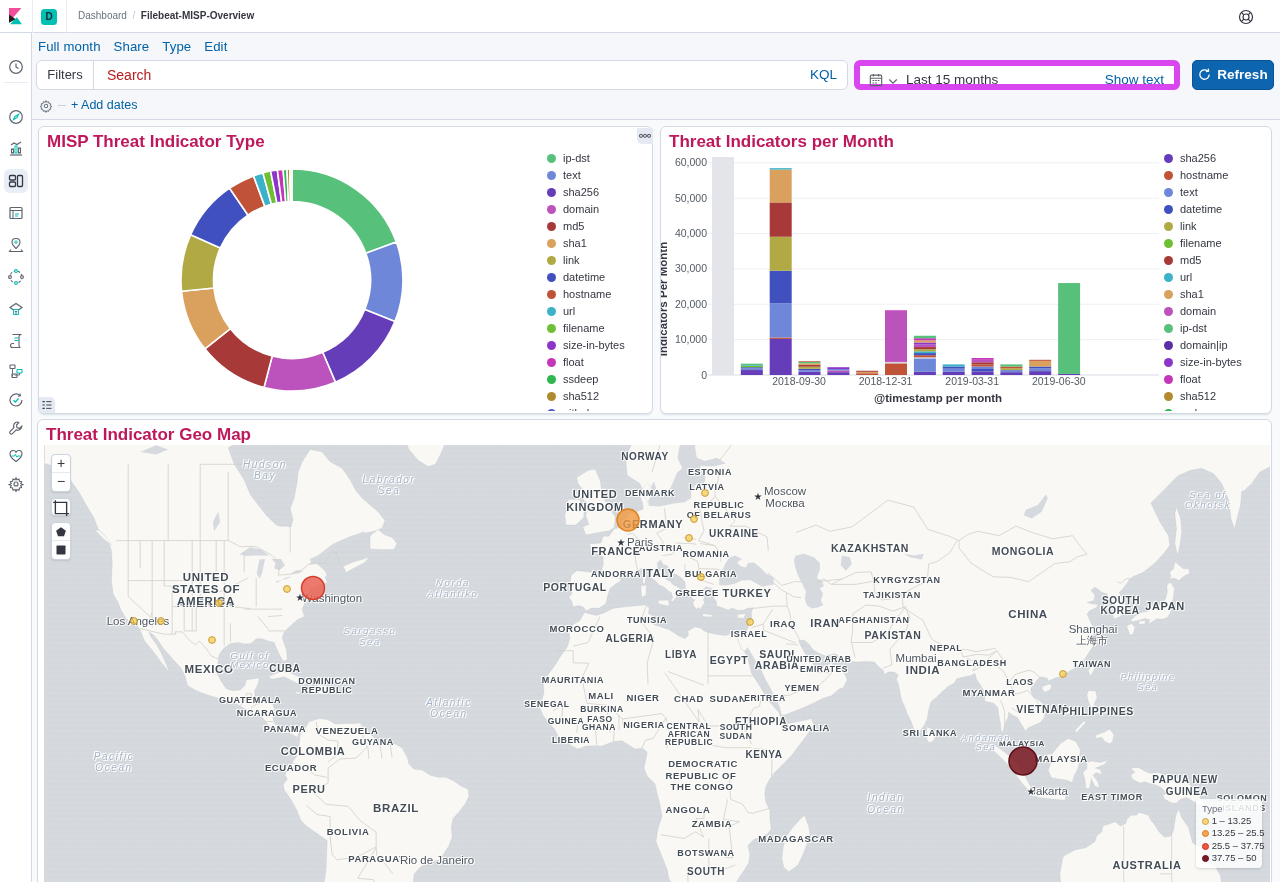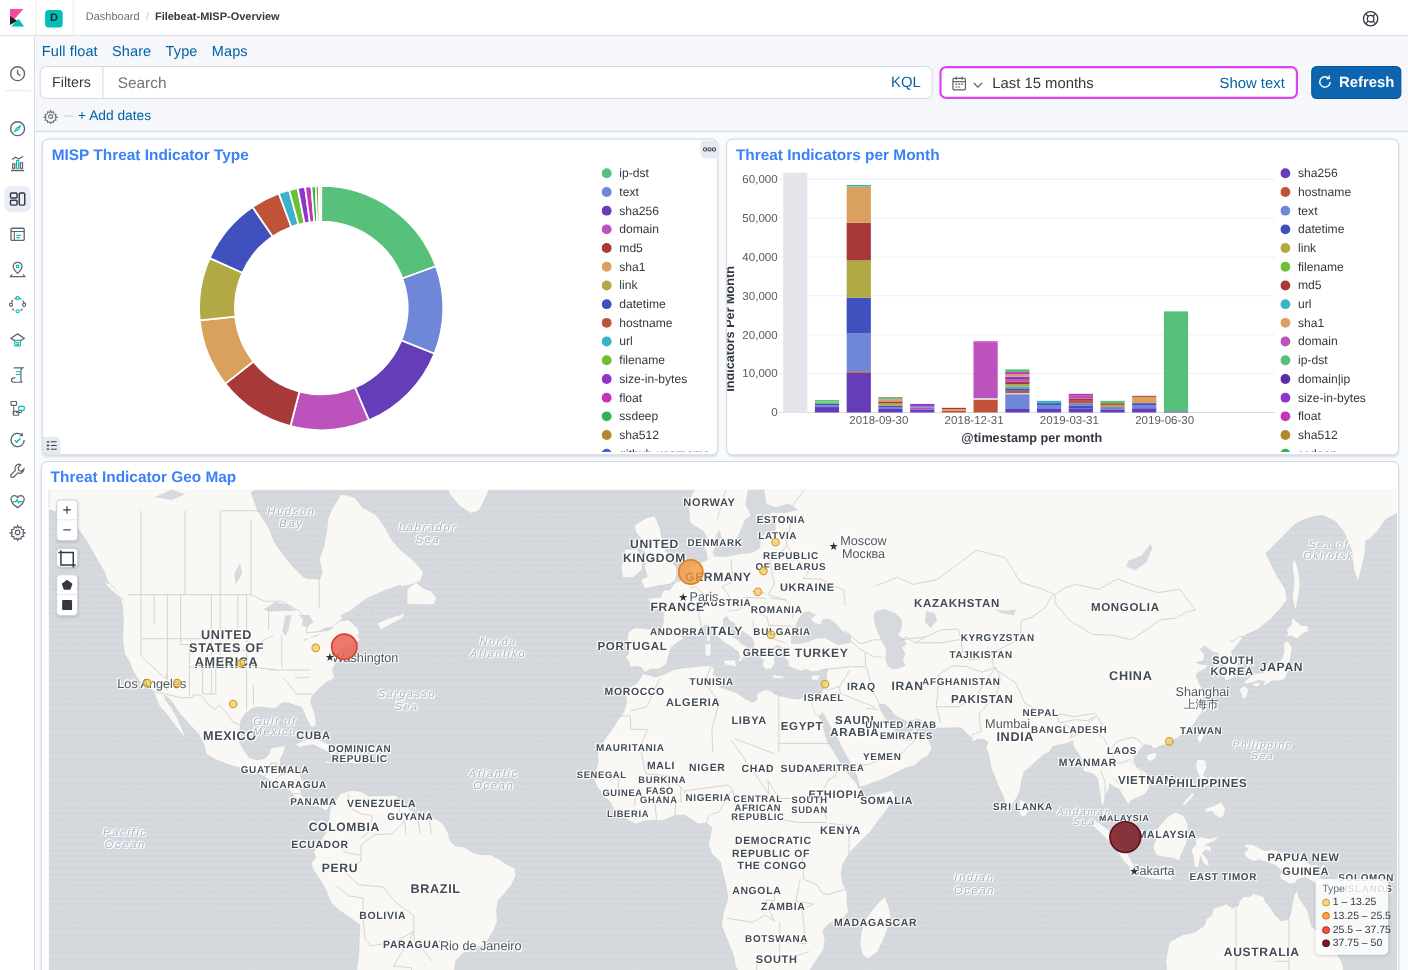--- a/index.html
+++ b/index.html
@@ -1,18 +1,18 @@
 <!DOCTYPE html>
 <html><head><meta charset="utf-8"><title>Filebeat-MISP-Overview - Kibana</title>
 <style>
 *{margin:0;padding:0;box-sizing:border-box}
 body{font-family:"Liberation Sans",sans-serif;width:1280px;height:882px;overflow:hidden;background:#fff;position:relative}
 .abs{position:absolute}
 .panel{position:absolute;background:#fff;border:1px solid #d3dae6;border-radius:6px;box-shadow:0 2px 2px -1px rgba(152,162,179,.3)}
-.ptitle{position:absolute;left:8px;top:5px;font-size:14px;font-weight:700;color:#3b82f6}
+.ptitle{position:absolute;left:8px;top:5px;font-size:17px;font-weight:700;color:#be185d}
 </style></head>
 <body>
 
 <div class="abs" style="left:0;top:0;width:1280px;height:33px;background:#fff;border-bottom:1px solid #d3dae6">
   <svg width="15" height="17" viewBox="0 0 15 17" style="position:absolute;left:9px;top:8px">
     <polygon points="0,0 12.4,0 0,14.3" fill="#f04e98"></polygon>
     <polygon points="0,6.5 0,14.8 6.8,11.2" fill="#231f20"></polygon>
     <polygon points="1.1,16.2 7.9,9.3 12.9,16.2" fill="#00bfb3"></polygon>
   </svg>
   <div class="abs" style="left:31.5px;top:0;width:1px;height:33px;background:#e9edf4"></div>
@@ -94,30 +94,30 @@
     </svg>
     <svg width="16" height="16" viewBox="0 0 16 16" style="position:absolute;left:8px;top:443px">
       <circle cx="8" cy="8" r="2" fill="none" stroke="#5d646f" stroke-width="1.15"></circle>
       <path d="M8,1.8 l0.9,2 2.1,-0.8 0.4,2.2 2.2,0.4 -0.8,2.1 2,0.9 -2,0.9 0.8,2.1 -2.2,0.4 -0.4,2.2 -2.1,-0.8 -0.9,2 -0.9,-2 -2.1,0.8 -0.4,-2.2 -2.2,-0.4 0.8,-2.1 -2,-0.9 2,-0.9 -0.8,-2.1 2.2,-0.4 0.4,-2.2 2.1,0.8 Z" fill="none" stroke="#5d646f" stroke-width="1.1"></path>
     </svg>
 <div class="abs" style="left:4px;top:49px;width:24px;height:1px;background:#e6ebf2"></div>
 </div>
 
 <div class="abs" style="left:32px;top:33px;width:1248px;height:87px;background:#f5f7fa;border-bottom:1px solid #d3dae6">
   <div class="abs" style="left:6px;top:6px;font-size:13.2px;font-weight:500;color:#0061a6;letter-spacing:.1px">
-    <span style="margin-right:13px">Full float</span><span style="margin-right:13px">Share</span><span style="margin-right:13px">Type</span><span>Maps</span>
+    <span style="margin-right:13px">Full month</span><span style="margin-right:13px">Share</span><span style="margin-right:13px">Type</span><span>Edit</span>
   </div>
 
   <div class="abs" style="left:4px;top:27px;width:812px;height:30px;background:#fff;border:1px solid #d3dae6;border-radius:6px">
     <div class="abs" style="left:0;top:0;width:57px;height:28px;border-right:1px solid #d3dae6;text-align:center;line-height:28px;font-size:13px;font-weight:400;color:#343741">Filters</div>
-    <div class="abs" style="left:70px;top:0;height:28px;line-height:28px;font-size:14px;color:#737373">Search</div>
+    <div class="abs" style="left:70px;top:0;height:28px;line-height:28px;font-size:14px;color:#b91c1c">Search</div>
     <div class="abs" style="right:10px;top:0;height:28px;line-height:28px;font-size:13.5px;font-weight:500;color:#0061a6">KQL</div>
   </div>
 
-  <div class="abs" style="left:822px;top:27px;width:326px;height:30px;background:#fff;border:2px solid #d946ef;border-radius:6px">
+  <div class="abs" style="left:822px;top:27px;width:326px;height:30px;background:#fff;border:6px solid #d946ef;border-radius:6px">
     <svg width="14" height="14" viewBox="0 0 16 16" style="position:absolute;left:9px;top:7px">
         <rect x="1.5" y="2.5" width="13" height="12" rx="1.5" fill="none" stroke="#5d646f" stroke-width="1.3"></rect>
         <path d="M1.5,6 h13 M5,1 v3 M11,1 v3" stroke="#5d646f" stroke-width="1.3"></path>
         <path d="M4,8.5 h2 M7,8.5 h2 M10,8.5 h2 M4,11.5 h2 M7,11.5 h2" stroke="#5d646f" stroke-width="1.2"></path>
       </svg>
     <svg width="12" height="12" viewBox="0 0 16 16" style="position:absolute;left:27px;top:9px">
         <path d="M3,6 l5,5 5,-5" fill="none" stroke="#5d646f" stroke-width="1.6"></path>
       </svg>
     <div class="abs" style="left:46px;top:0;height:28px;line-height:28px;font-size:13.5px;color:#343741">Last 15 months</div>
     <div class="abs" style="right:10px;top:0;height:28px;line-height:28px;font-size:13.5px;font-weight:500;color:#0061a6">Show text</div>

